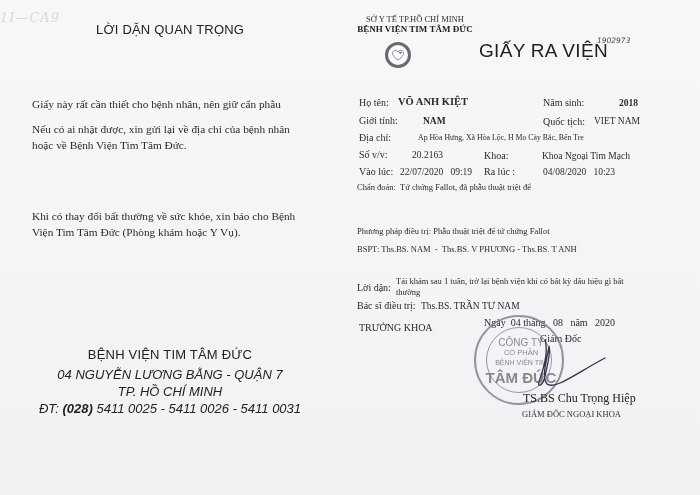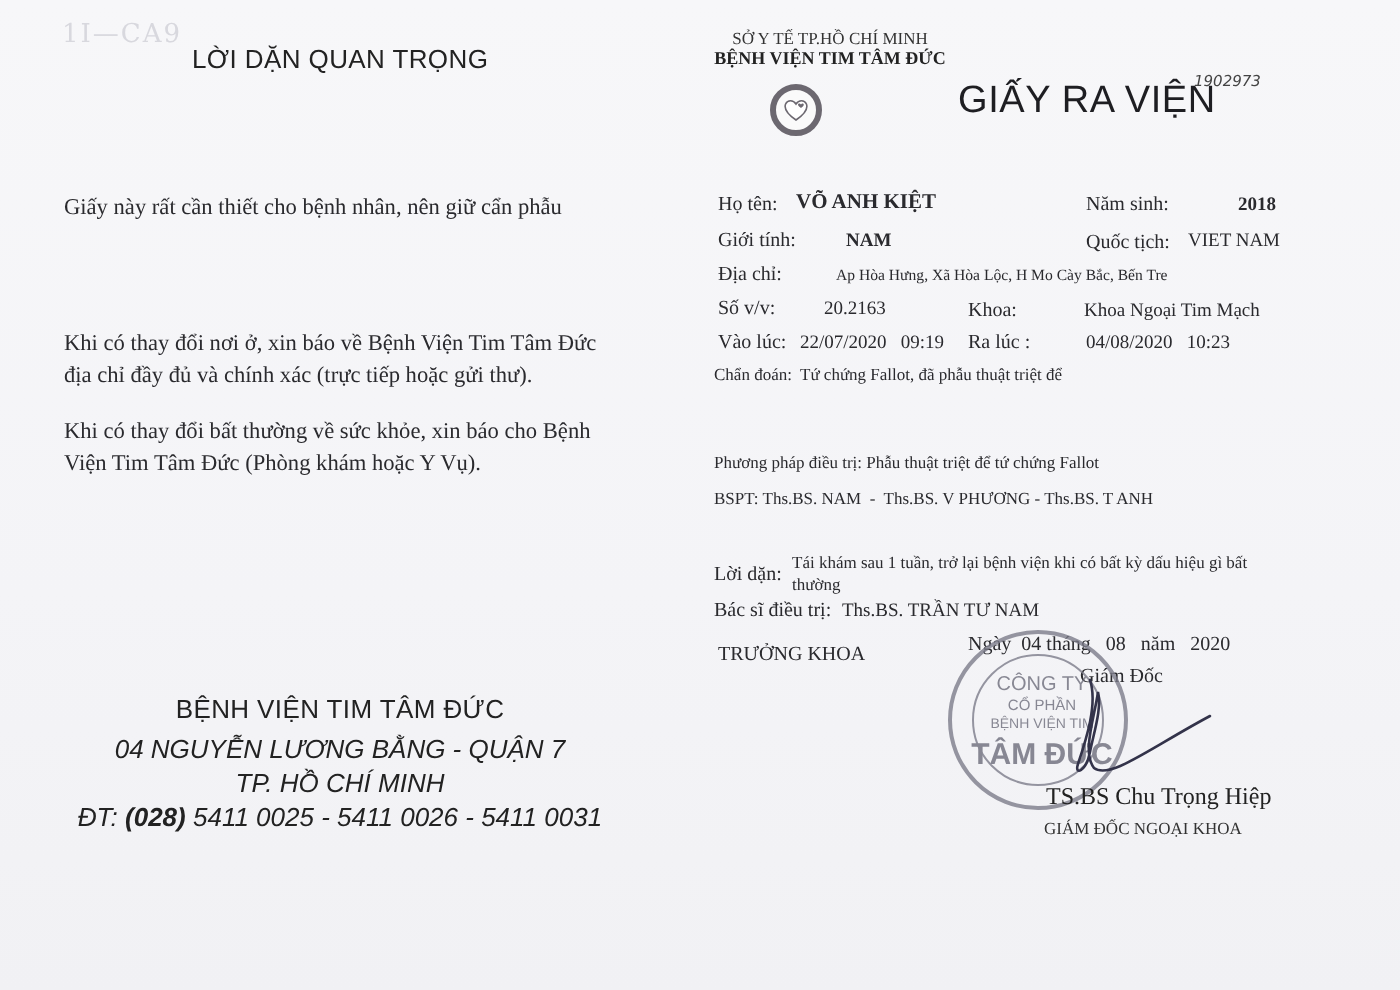--- a/index.html
+++ b/index.html
@@ -7,22 +7,22 @@
       width:700px; height:495px; overflow:hidden;
       background:#f3f3f5;
       position:relative;
       color:#1d1d22;
     }
     .page {
       position:absolute; left:0; top:0; width:700px; height:495px;
       background:linear-gradient(180deg,#f7f7f9 0%,#f4f4f7 60%,#f1f1f4 100%);
     }
     .hand {
-      position:absolute; left:31px; top:10px;
-      font-family:"DejaVu Serif", serif; 
+      position:absolute; left:0; top:10px;
+      font-family:"DejaVu Serif", serif; font-style:italic;
       font-size:13px; color:#d8d8de; letter-spacing:1px;
     }
     .left-title {
       position:absolute; left:96px; top:22px;
       font-family:"Liberation Sans", sans-serif; font-size:13px; color:#222;
       letter-spacing:0.2px;
     }
     .left-par {
       position:absolute; left:32px; width:280px;
       font-family:"Liberation Serif", serif; font-size:11.3px; line-height:16px; color:#2a2a2e;
@@ -86,21 +86,21 @@
   </style>
 </head>
 <body>
 
 <div class="page">
 
   <div class="hand">1I—CA9</div>
   <div class="left-title">LỜI DẶN QUAN TRỌNG</div>
 
   <div class="left-par" style="top:96px;">Giấy này rất cần thiết cho bệnh nhân, nên giữ cẩn phẫu</div>
-  <div class="left-par" style="top:164px;">Khi có thay đổi nơi ở, xin báo về Bệnh Viện Tim Tâm Đức địa chỉ đầy đủ và chính xác (trực tiếp hoặc gửi thư).</div>
+  <div class="left-par" style="top:121px;">Nếu có ai nhặt được, xin gửi lại về địa chỉ của bệnh nhân hoặc về Bệnh Viện Tim Tâm Đức.</div>
   <div class="left-par" style="top:208px;">Khi có thay đổi bất thường về sức khỏe, xin báo cho Bệnh Viện Tim Tâm Đức (Phòng khám hoặc Y Vụ).</div>
 
   <div class="addr name">BỆNH VIỆN TIM TÂM ĐỨC</div>
   <div class="addr line" style="top:367px;">04 NGUYỄN LƯƠNG BẰNG - QUẬN 7</div>
   <div class="addr line" style="top:384px;">TP. HỒ CHÍ MINH</div>
   <div class="addr line" style="top:401px;"><span>ĐT: </span><b>(028)</b><span> 5411 0025 - 5411 0026 - 5411 0031</span></div>
 
   <div class="hdr-top">SỞ Y TẾ TP.HỒ CHÍ MINH</div>
   <div class="hdr-top2">BỆNH VIỆN TIM TÂM ĐỨC</div>
   <div class="logo">

